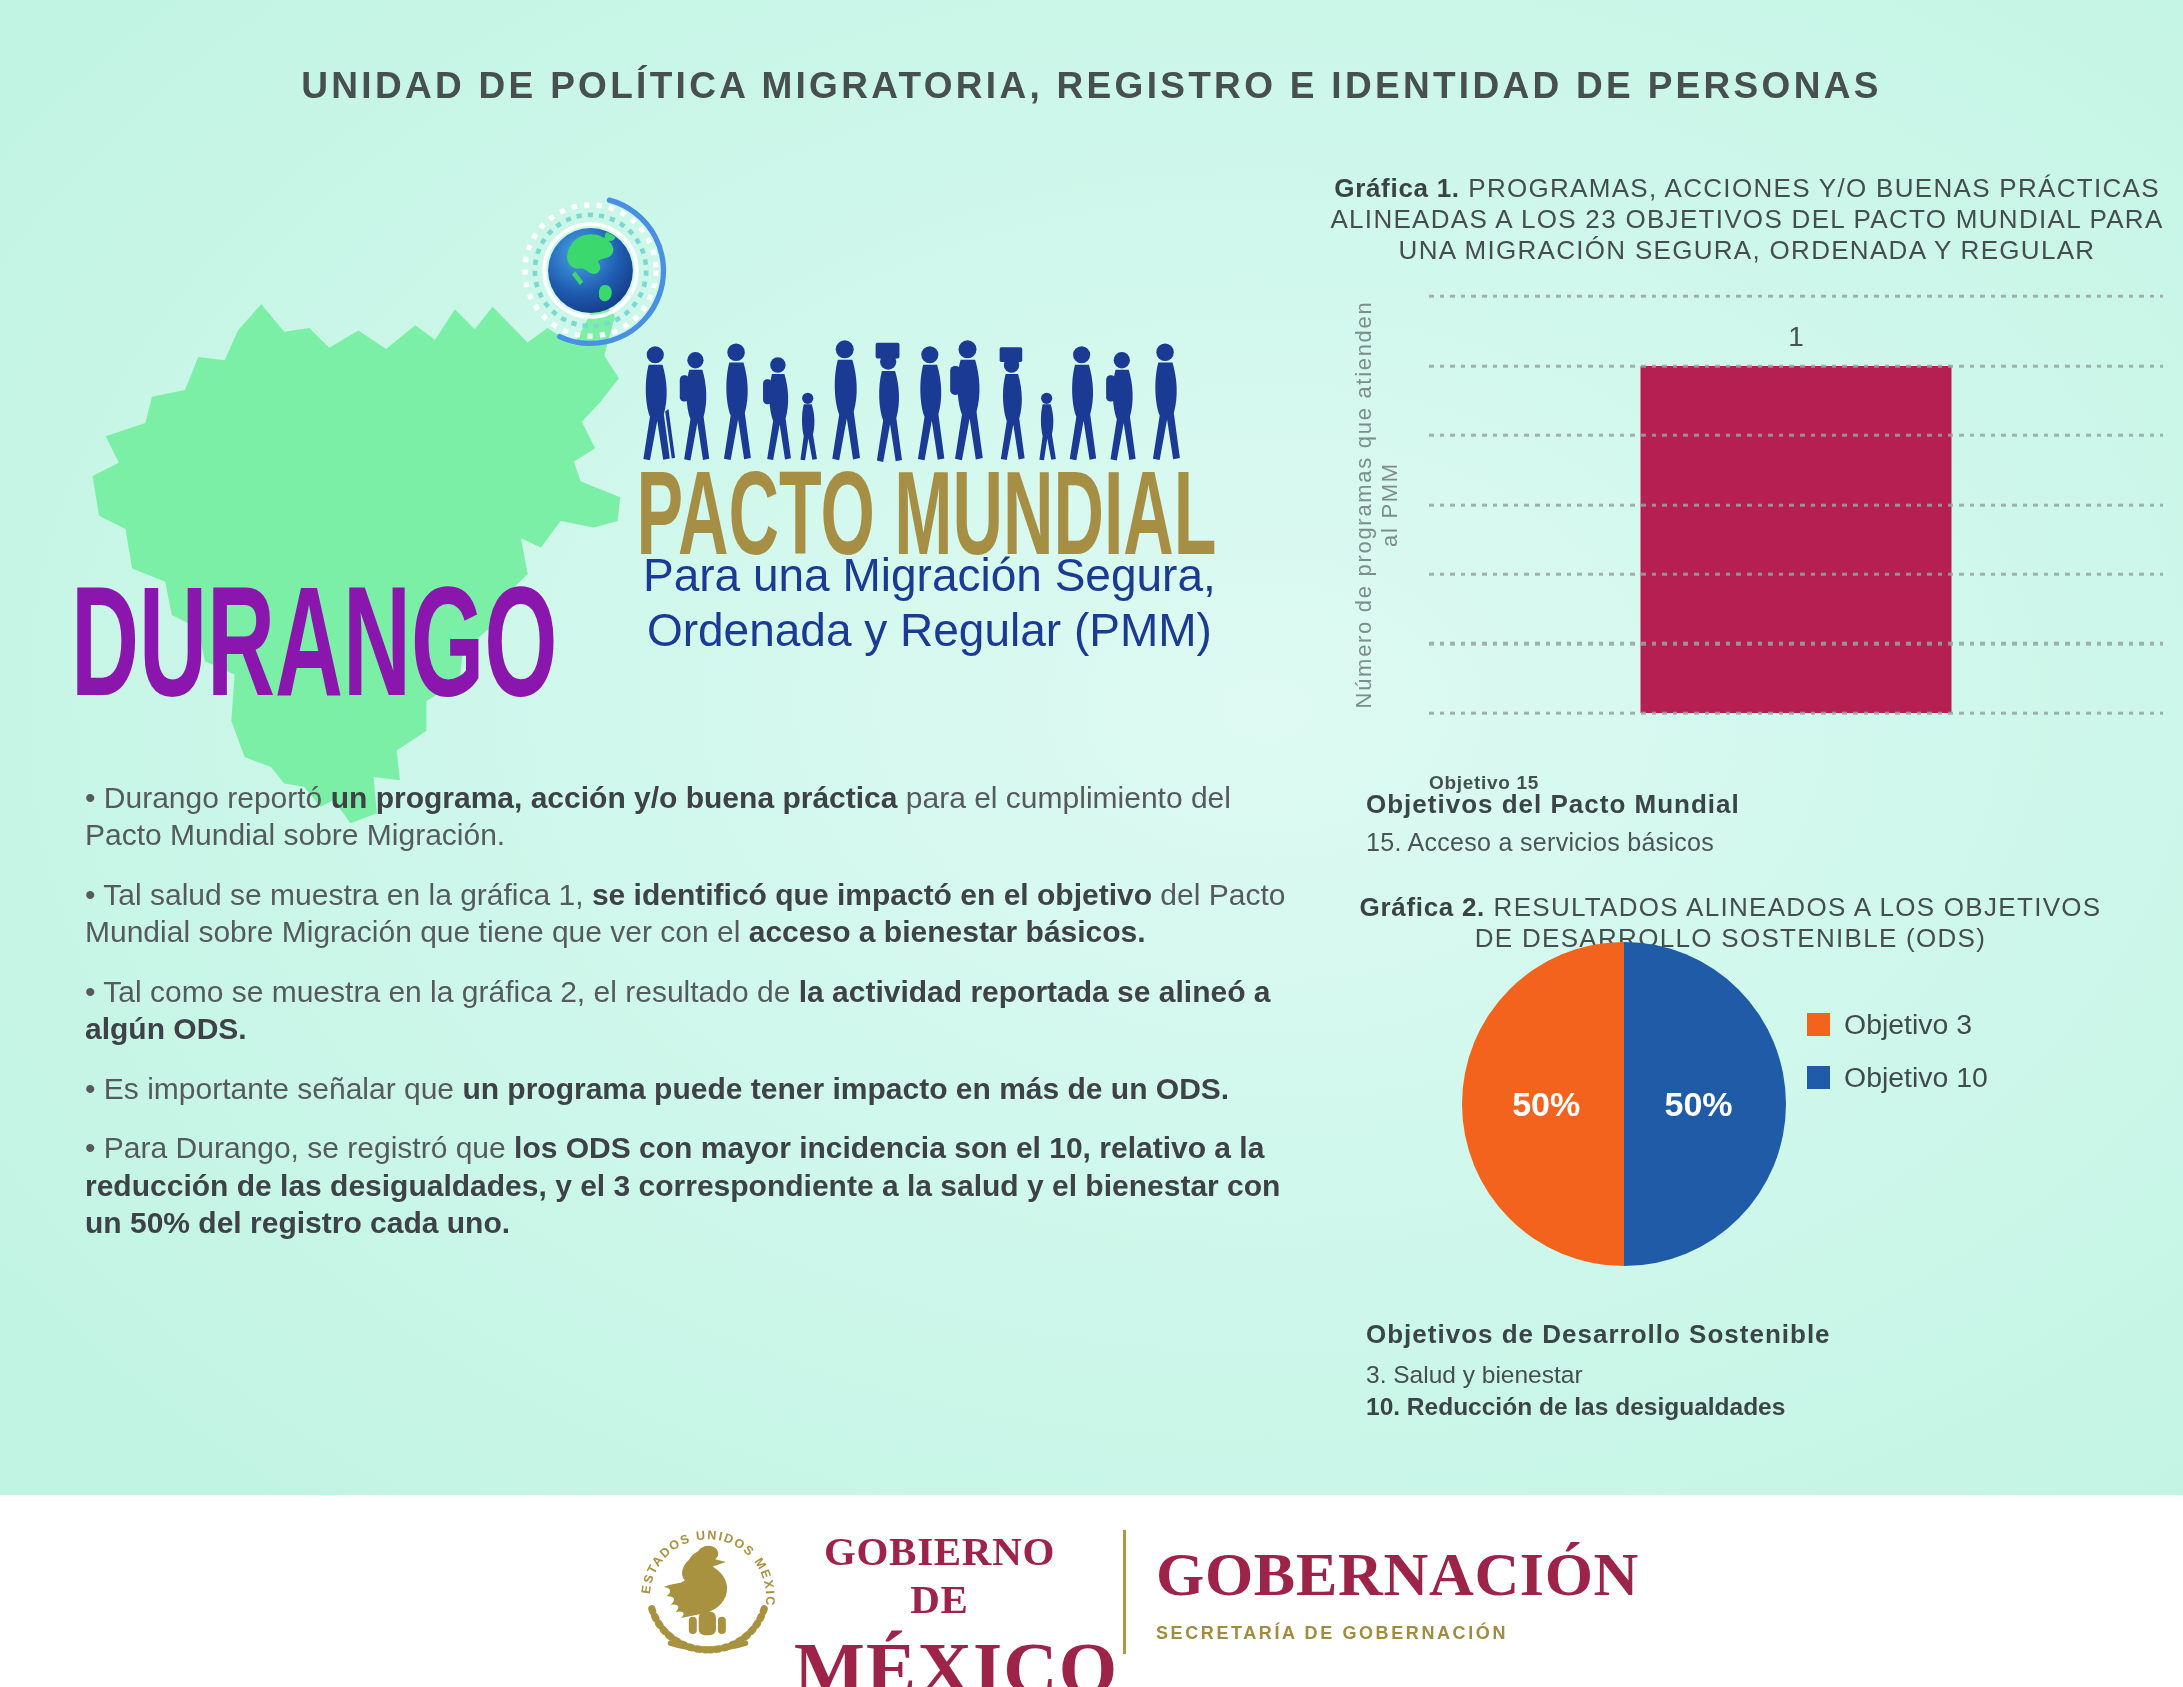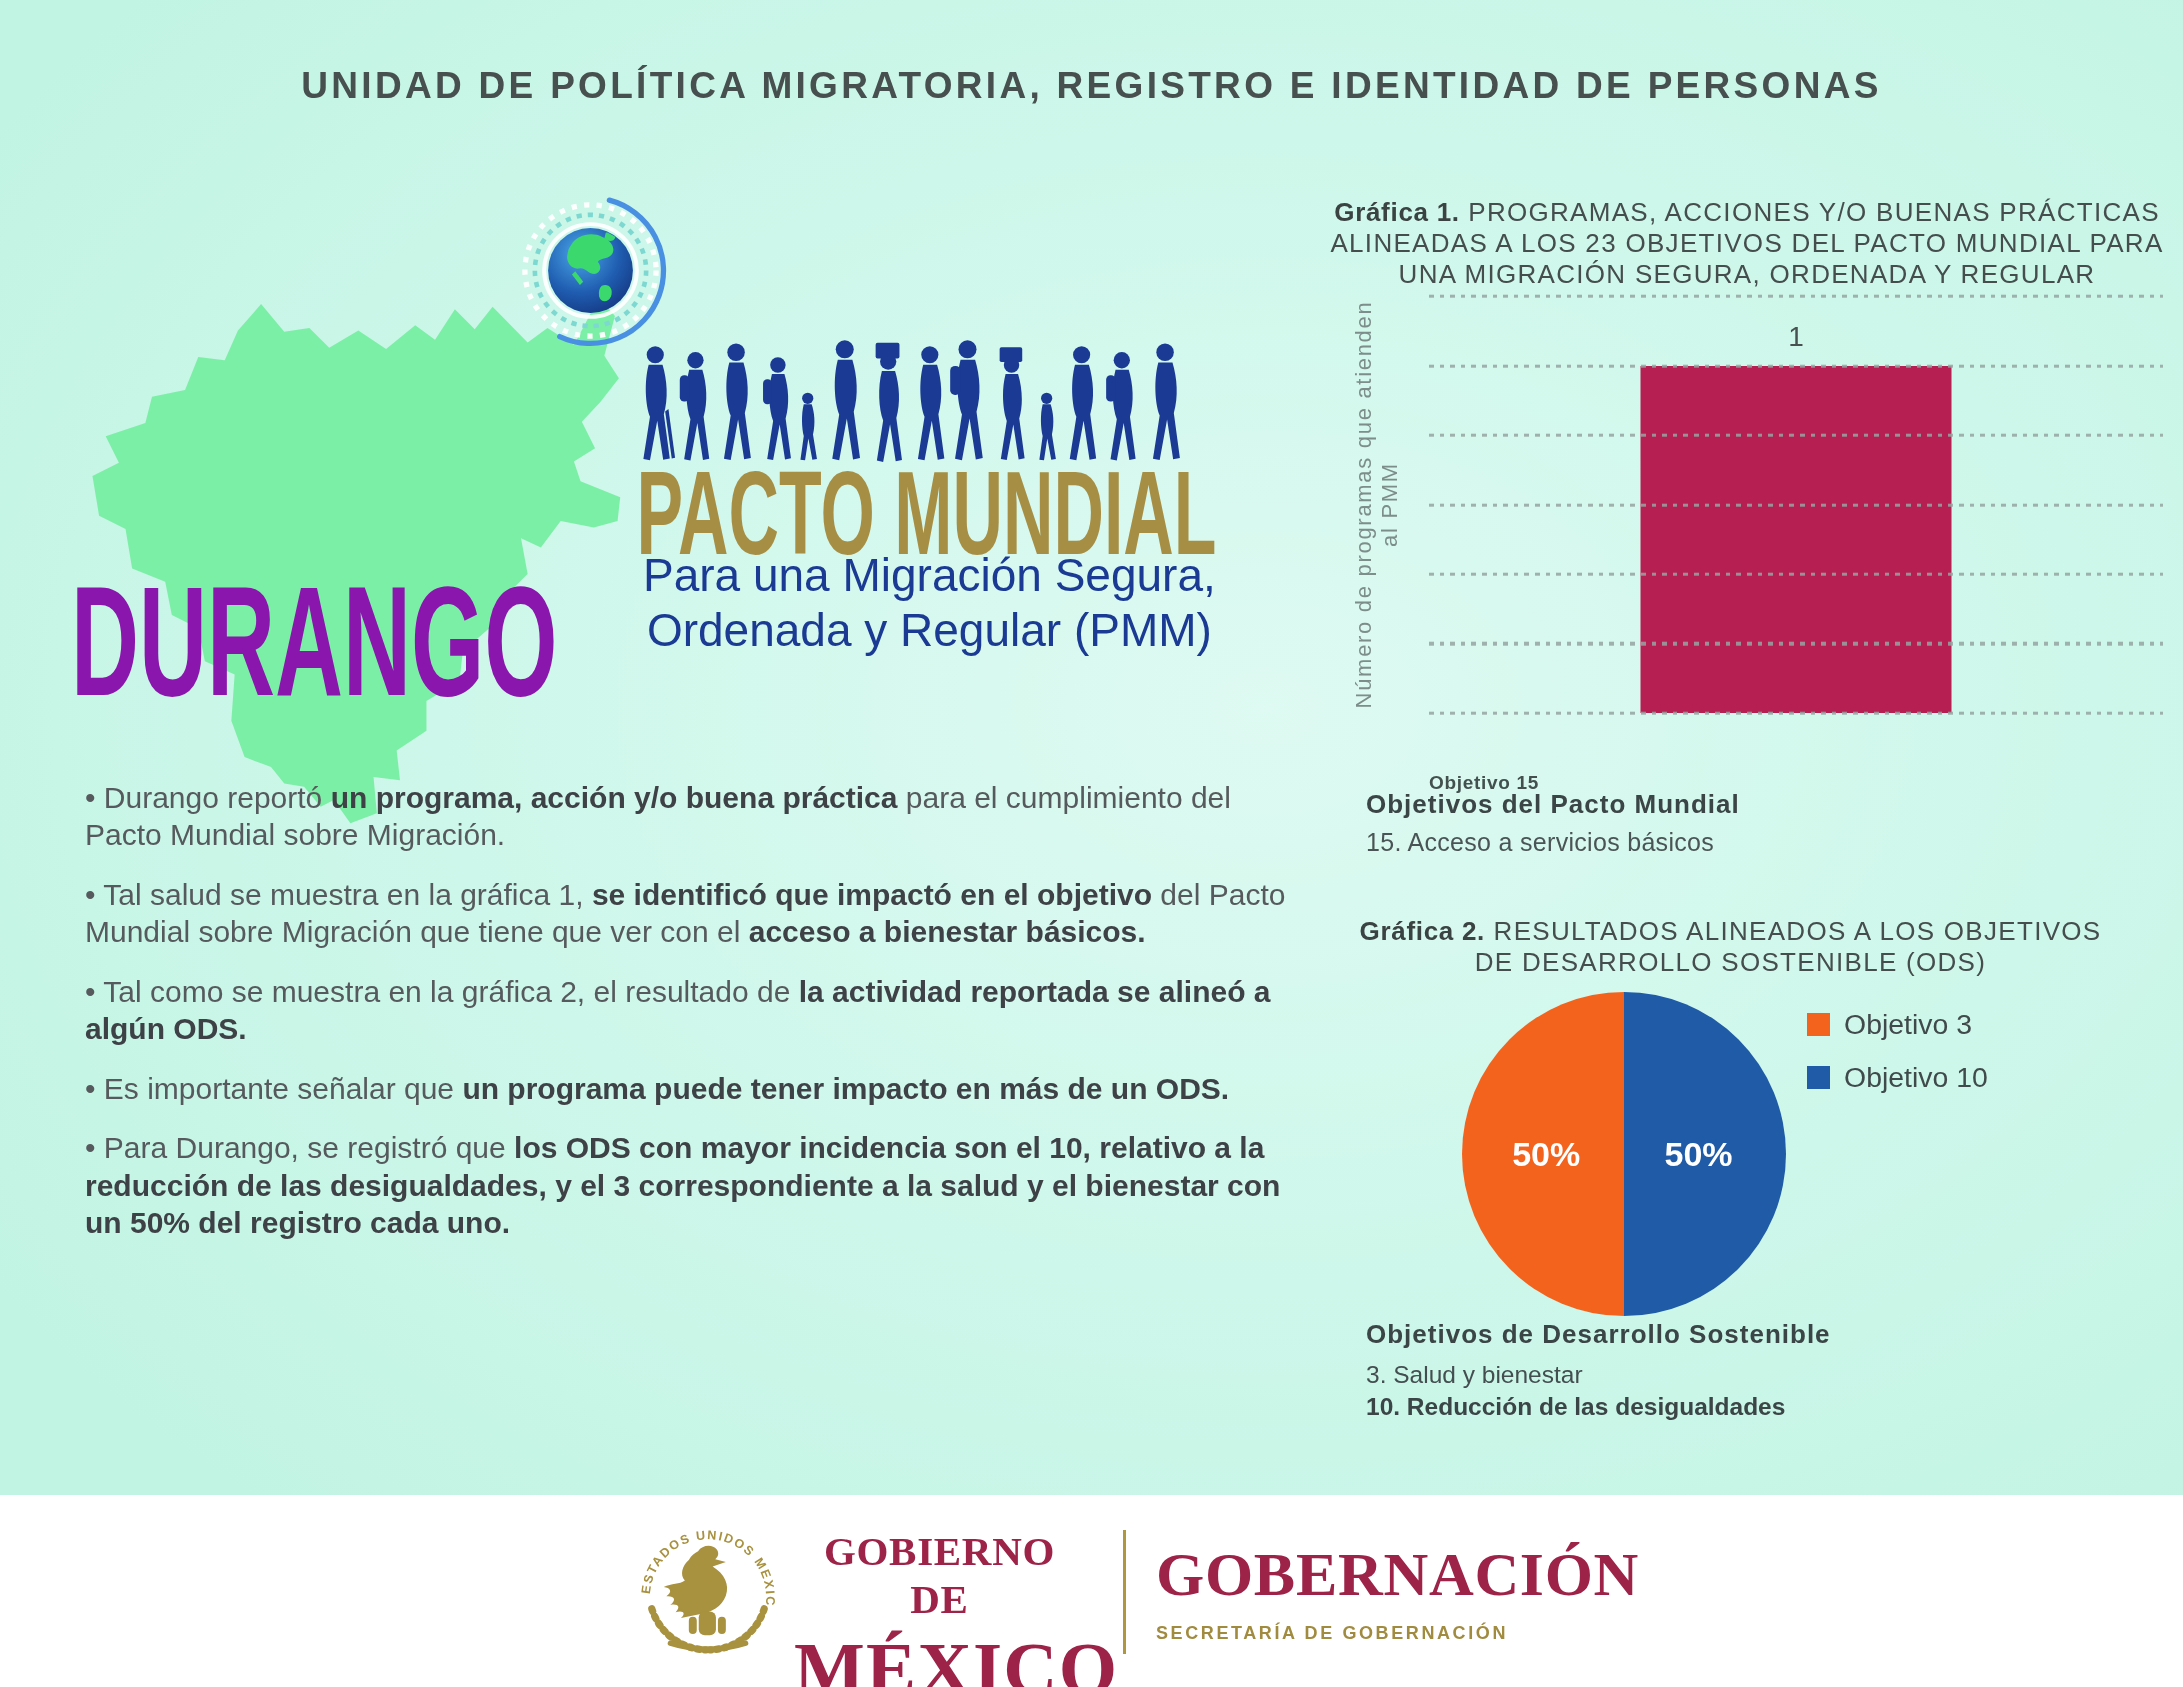--- a/index.html
+++ b/index.html
@@ -14,21 +14,21 @@
 
   
   .subtitle{left:643px;top:548px;font-size:46px;font-weight:normal;color:#1a3a94;line-height:1.2;text-align:center;}
 
   
   .bullets{left:85px;top:779px;width:1221px;}
   .bullet{margin:0 0 22.5px 0;font-size:30px;line-height:1.24;color:#565a5c;}
   .bullet .bd{font-weight:bold;color:#3e4246;}
 
   
-  .chart-title{text-align:center;font-size:26px;line-height:1.2;letter-spacing:1.3px;color:#454d4d;margin-top:24px;}
+  .chart-title{text-align:center;font-size:26px;line-height:1.2;letter-spacing:1.3px;color:#454d4d;}
   .chart-title .tp{font-weight:bold;color:#3a4242;letter-spacing:0.7px;}
   .g1-title{left:1317px;top:173px;width:860px;}
   .g2-title{left:1350px;top:892px;width:761px;}
 
   
   .plot{left:1429px;top:296px;width:734px;height:417px;}
   .gridline{position:absolute;left:0;right:0;height:3.3px;
     background-image:repeating-linear-gradient(90deg,#96a4a1 0 4.6px,transparent 4.6px 10.6px);
     transform:translateY(-1.3px);opacity:.85;}
   .bar{position:absolute;bottom:0;left:50%;transform:translateX(-50%);width:311px;background:#b51f51;}
@@ -43,21 +43,21 @@
   .fn-item{font-size:25px;color:#4a5454;letter-spacing:0.3px;}
   .g1-fn-head{left:1366px;top:789px;}
   .g1-fn-item{left:1366px;top:828px;}
   .g2-fn-head{left:1366px;top:1319px;}
   .g2-fn-items{left:1366px;top:1359px;line-height:1.32;}
   .g2-fn-items .fi{font-size:24.5px;color:#454e4f;}
   .g2-fn-items .fi.b{font-weight:bold;color:#3c4546;}
   .source{left:1366px;top:1429px;font-size:25px;letter-spacing:0.7px;color:#3f4949;}
 
   
-  .pie{left:1462px;top:992px;width:324px;height:324px;border-radius:50%;}
+  .pie{left:1462px;top:942px;width:324px;height:324px;border-radius:50%;}
   .pie-label{position:absolute;top:50%;transform:translate(-50%,-50%);
     color:#fff;font-weight:bold;font-size:34px;}
   .pl-left{left:26%;} .pl-right{left:73%;}
   .legend{left:1807px;top:1008px;}
   .legend-item{display:flex;align-items:center;margin-bottom:20px;}
   .legend-swatch{width:22.5px;height:22.5px;margin-right:14.6px;flex:none;}
   .legend-label{font-size:28.4px;color:#414a4b;}
 
   
   .footerbar{left:0;top:1495px;width:2183px;height:193px;background:#ffffff;}

